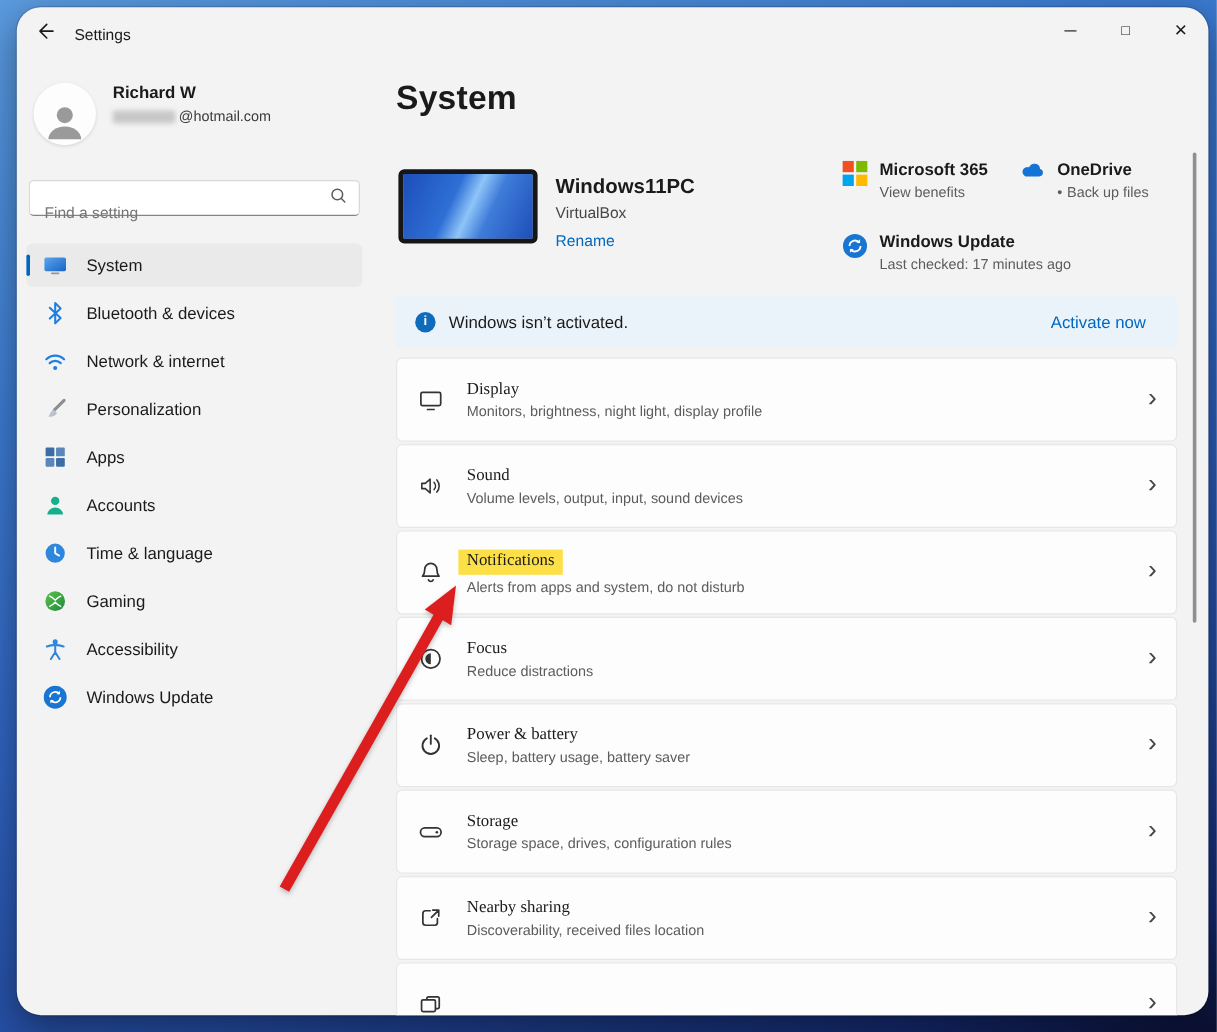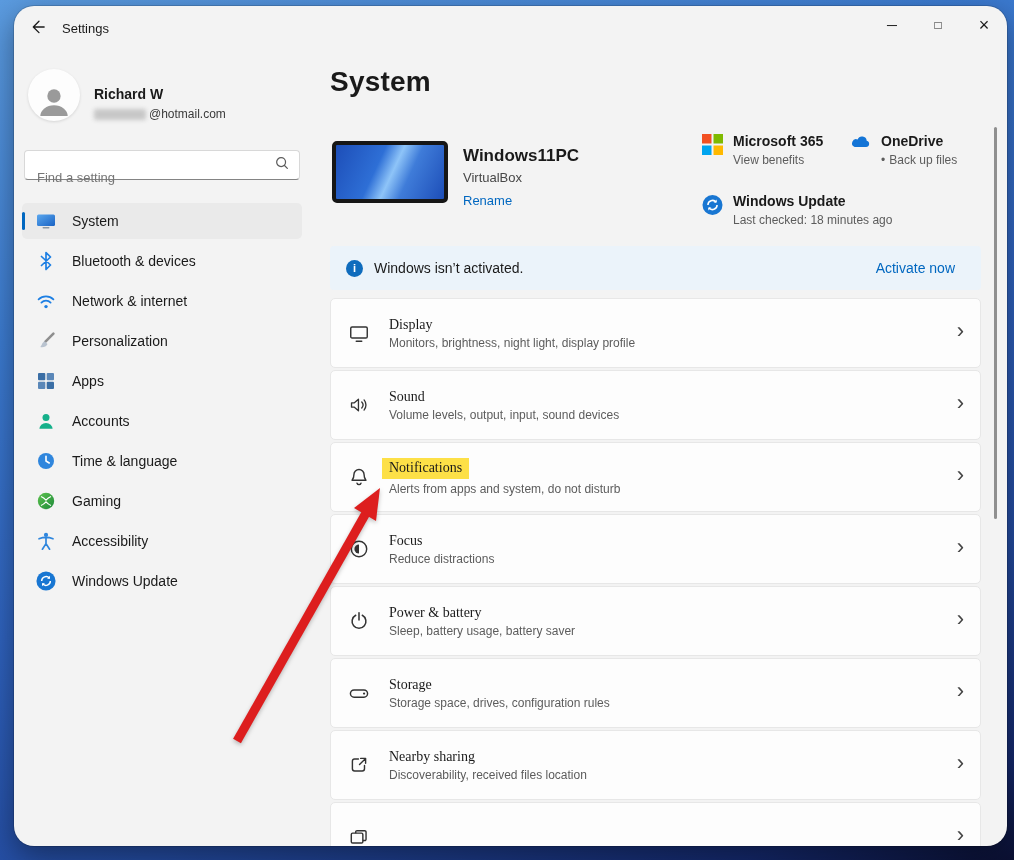--- a/index.html
+++ b/index.html
@@ -28,21 +28,21 @@
   .tb-controls { display:flex; }
   .tb-btn { width:46px; height:38px; display:flex; align-items:center; justify-content:center; font-size:13px; color:#1a1a1a; cursor:pointer; }
   .tb-btn.close { font-size:18px; }
   .tb-btn.max { font-size:12px; }
   .tb-btn.min { font-size:14px; }
 
   .app-body { display:flex; height:796px; }
 
   
   .sidebar { width:296px; padding:0 8px; flex-shrink:0; }
-  .profile { display:flex; align-items:flex-end; gap:14px; margin:19px 0 0 6px; }
+  .profile { display:flex; align-items:flex-start; gap:14px; margin:19px 0 0 6px; }
   .avatar { width:52px; height:52px; border-radius:50%; background:#fdfdfd; display:flex; align-items:flex-end; justify-content:center; overflow:hidden; box-shadow:0 1px 3px rgba(0,0,0,.12); }
   .p-name { font-size:14px; font-weight:700; }
   .p-email { font-size:12px; color:#3a3a3a; margin-top:5px; display:flex; align-items:center; gap:3px; }
   .redact { width:52px; height:11px; background:#c7c7c7; border-radius:2px; filter:blur(2px); }
 
   .searchbox { margin:29px 2px 0; height:30px; background:#ffffff; border:1px solid #d8d8d8; border-bottom-color:#848484; border-radius:4px; display:flex; align-items:center; padding:0 9px 0 4px; }
   .searchbox input { flex:1; border:none; outline:none; background:transparent; font-size:13px; color:#1a1a1a; padding-left:8px; font-family:inherit;margin-top:24px; }
   .searchbox input::placeholder { color:#767676; }
 
   .nav { margin-top:23px; display:flex; flex-direction:column; gap:4px; }
@@ -313,21 +313,21 @@
             <svg viewBox="0 0 22 22" width="22" height="22">
                 <circle cx="11" cy="11" r="10.5" fill="#1876d2"></circle>
                 <path d="M6.2 11a4.8 4.8 0 0 1 8.6-2.9" stroke="#fff" stroke-width="1.6" fill="none"></path>
                 <path d="M15.4 5.2v3.2h-3.2z" fill="#fff"></path>
                 <path d="M15.8 11a4.8 4.8 0 0 1-8.6 2.9" stroke="#fff" stroke-width="1.6" fill="none"></path>
                 <path d="M6.6 16.8v-3.2h3.2z" fill="#fff"></path>
               </svg>
           </span>
           <div>
             <div class="q-title">Windows Update</div>
-            <div class="q-sub">Last checked: 18 minutes ago</div>
+            <div class="q-sub">Last checked: 17 minutes ago</div>
           </div>
         </div>
       </div>
 
       <div class="banner">
         <span class="banner-icon">i</span>
         <span class="banner-msg">Windows isn’t activated.</span>
         <span class="activate-link">Activate now</span>
       </div>
 

